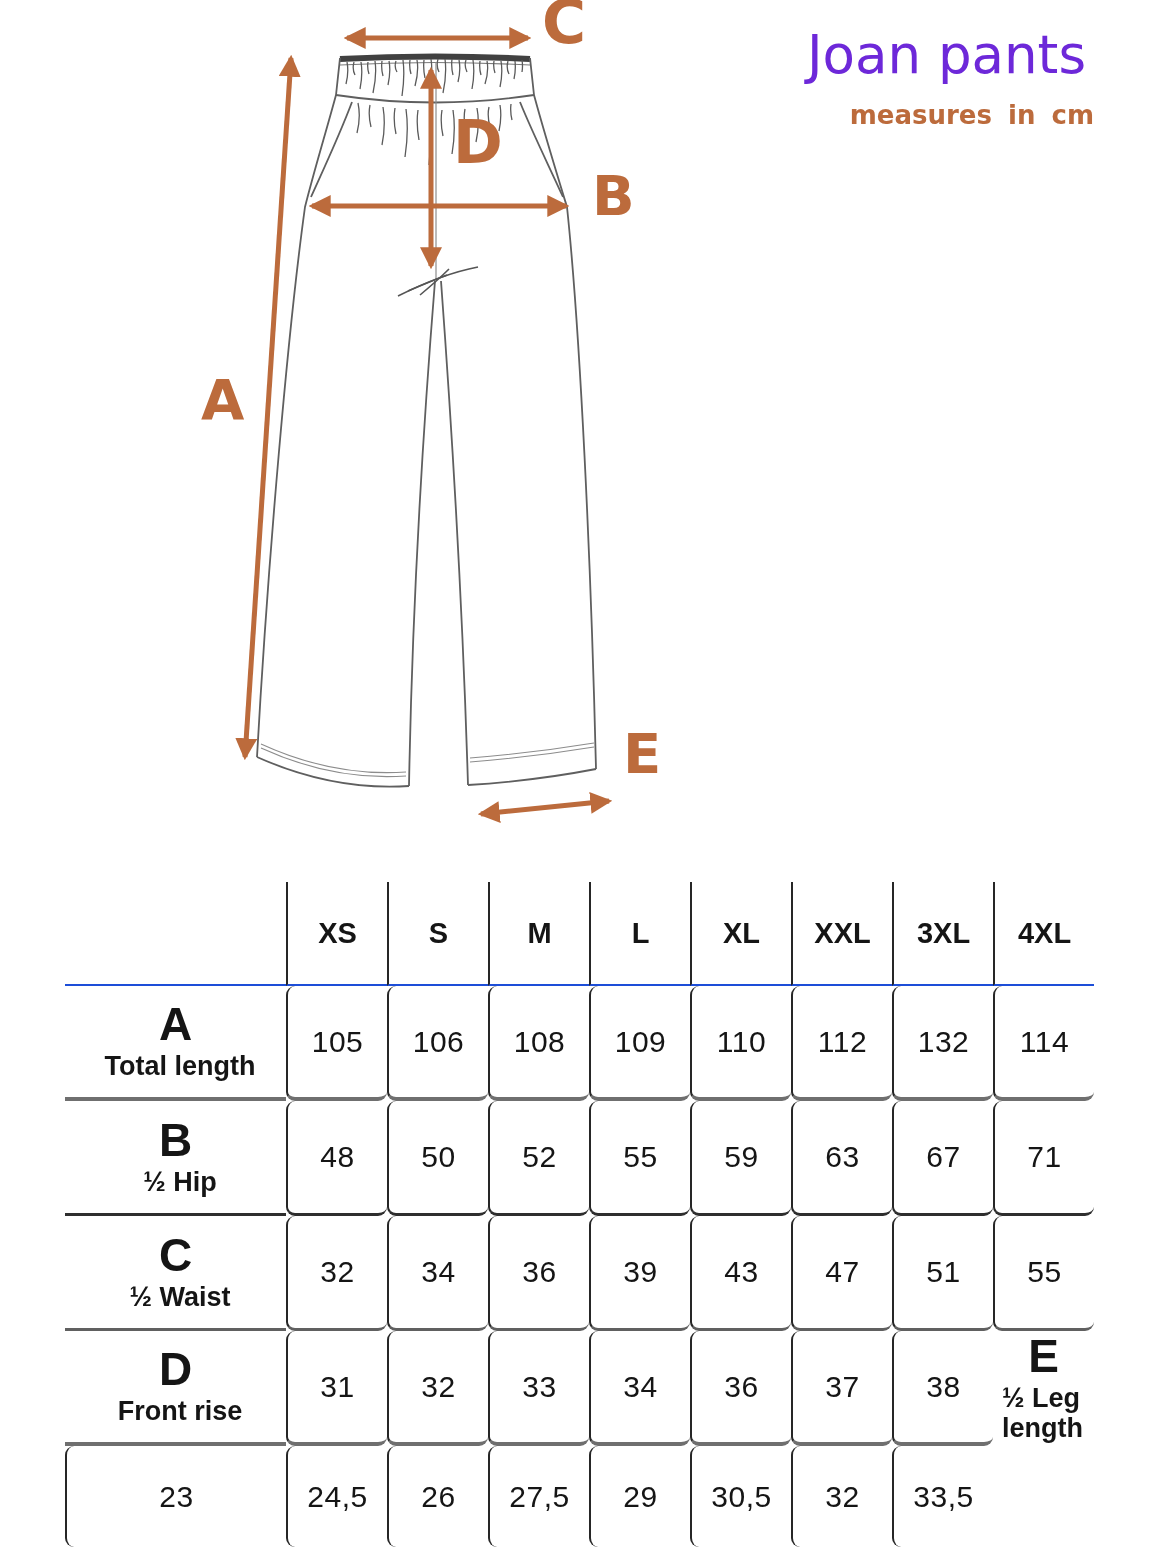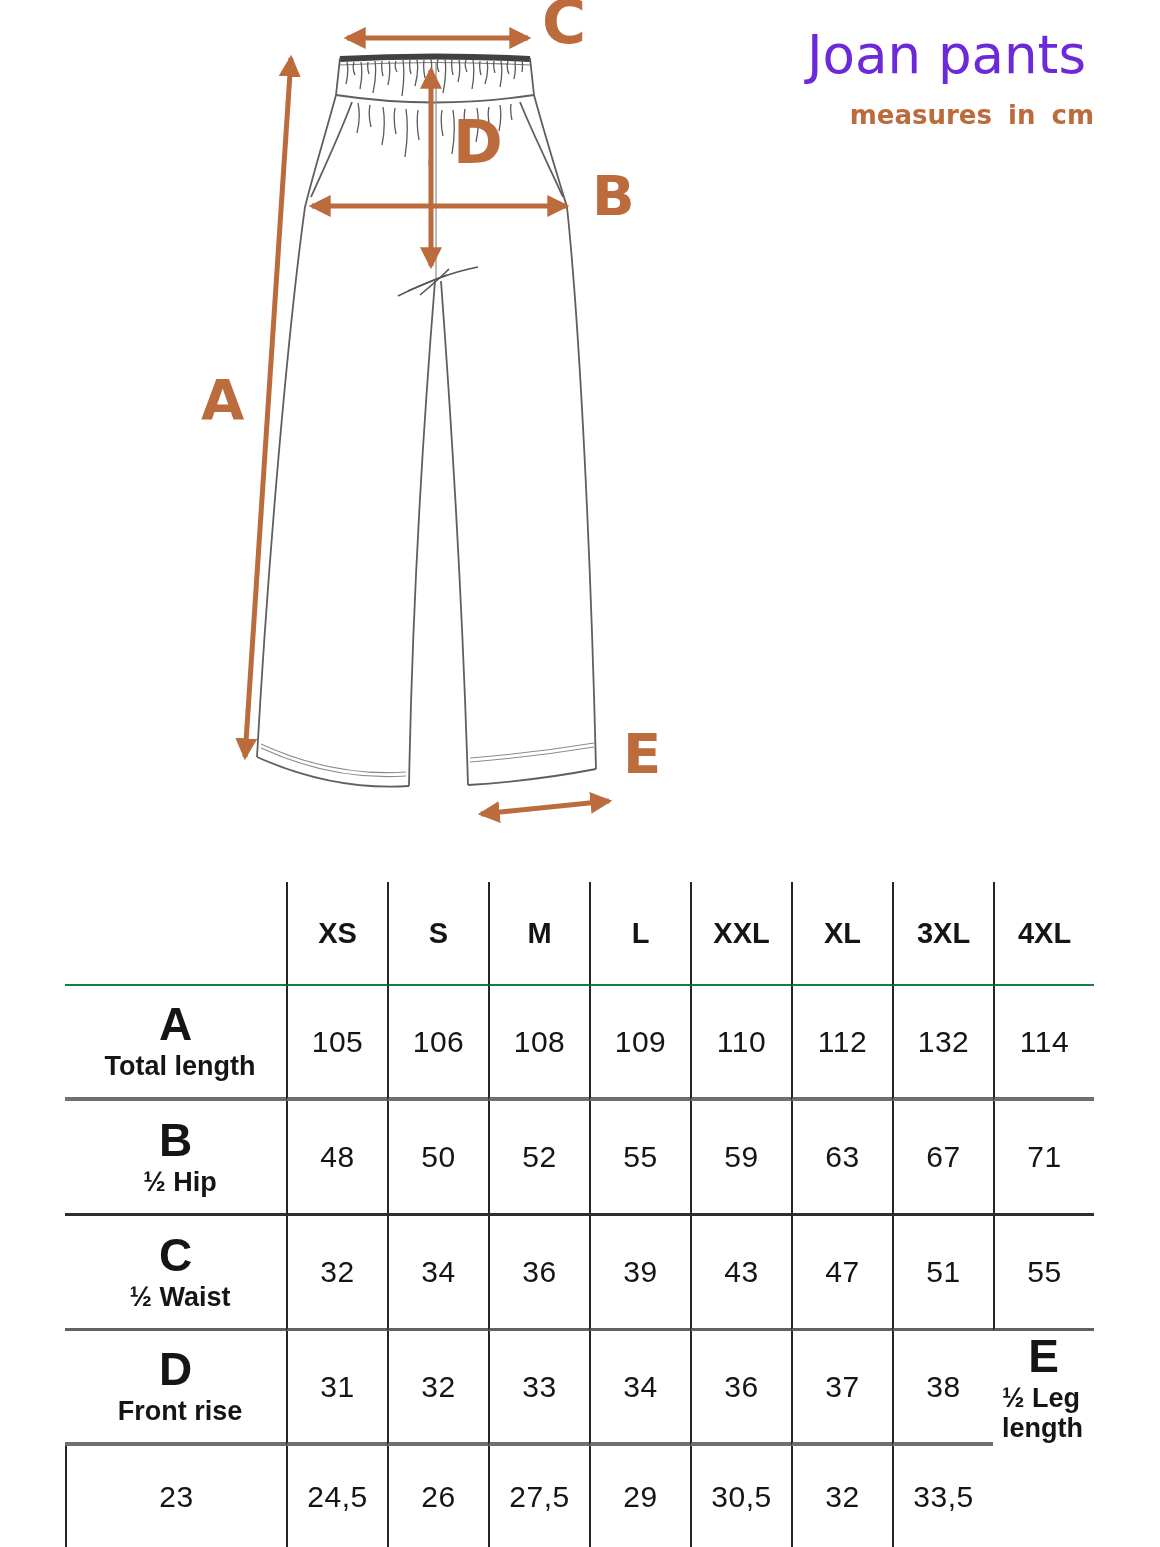--- a/index.html
+++ b/index.html
@@ -15,27 +15,27 @@
   .lab-e{left:623px;top:726px;font-size:56px;}
   .title{position:absolute;right:74px;top:26px;color:#6d28d9;font-weight:normal;font-size:53px;
          font-family:"DejaVu Sans",sans-serif;line-height:1.1;}
   .subtitle{position:absolute;right:66px;top:100px;color:#bc6b3c;font-weight:bold;font-size:26px;
          font-family:"DejaVu Sans",sans-serif;word-spacing:7px;}
   .sizegrid{position:absolute;left:65px;top:882px;width:1029px;height:665px;display:grid;
          grid-template-columns:221px repeat(8,101px);
          grid-template-rows:104px 115px 115px 115px 115px 101px;color:#151515;}
   .cell{display:flex;align-items:center;justify-content:center;min-width:0;min-height:0;}
   .vline{border-left:2px solid #262626;}
-  .rb-h{border-bottom:2px solid #15803d;}
+  .rb-h{border-bottom:2px solid #1d4ed8;}
   .rb-a{border-bottom:4px solid #6f6f6f;}
   .rb-b{border-bottom:3px solid #2e2e2e;}
   .rb-c{border-bottom:3px solid #606060;}
   .rb-d{border-bottom:4px solid #6f6f6f;}
   .shead{font-weight:bold;font-size:29px;}
-  .val{font-size:30px;font-weight:400;letter-spacing:.5px;}
+  .val{font-size:30px;font-weight:400;letter-spacing:.5px;border-radius:9px;}
   .lab{flex-direction:column;justify-content:center;gap:5px;}
   .lab .letter{font-weight:bold;font-size:46px;line-height:1;}
   .lab .lname{font-weight:bold;font-size:27px;line-height:1.1;margin-left:9px;}
 </style>
 </head>
 <body>
 
 <div class="canvas">
 
   <svg class="pants-svg" width="1160" height="875" viewBox="0 0 1160 875">
@@ -108,22 +108,22 @@
   <div class="title">Joan pants</div>
   <div class="subtitle">measures in cm</div>
 
   <div class="sizegrid">
 
     <div class="cell rb-h"></div>
     <div class="cell vline rb-h shead">XS</div>
     <div class="cell vline rb-h shead">S</div>
     <div class="cell vline rb-h shead">M</div>
     <div class="cell vline rb-h shead">L</div>
+    <div class="cell vline rb-h shead">XL</div>
     <div class="cell vline rb-h shead">XXL</div>
-    <div class="cell vline rb-h shead">XL</div>
     <div class="cell vline rb-h shead">3XL</div>
     <div class="cell vline rb-h shead">4XL</div>
 
     <div class="cell lab rb-a">
       <div class="letter">A</div>
       <div class="lname">Total length</div>
     </div>
     <div class="cell vline rb-a val">105</div>
     <div class="cell vline rb-a val">106</div>
     <div class="cell vline rb-a val">108</div>

